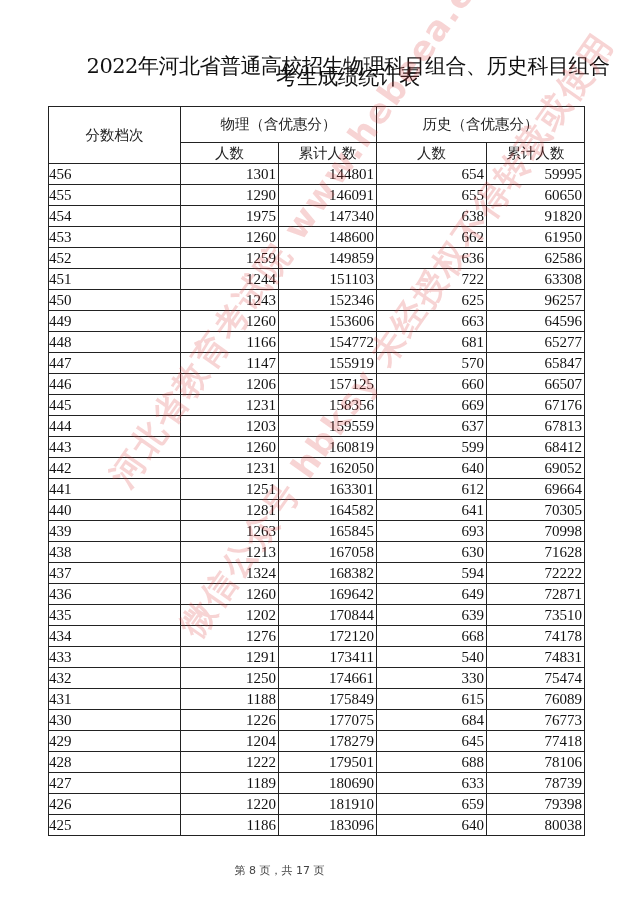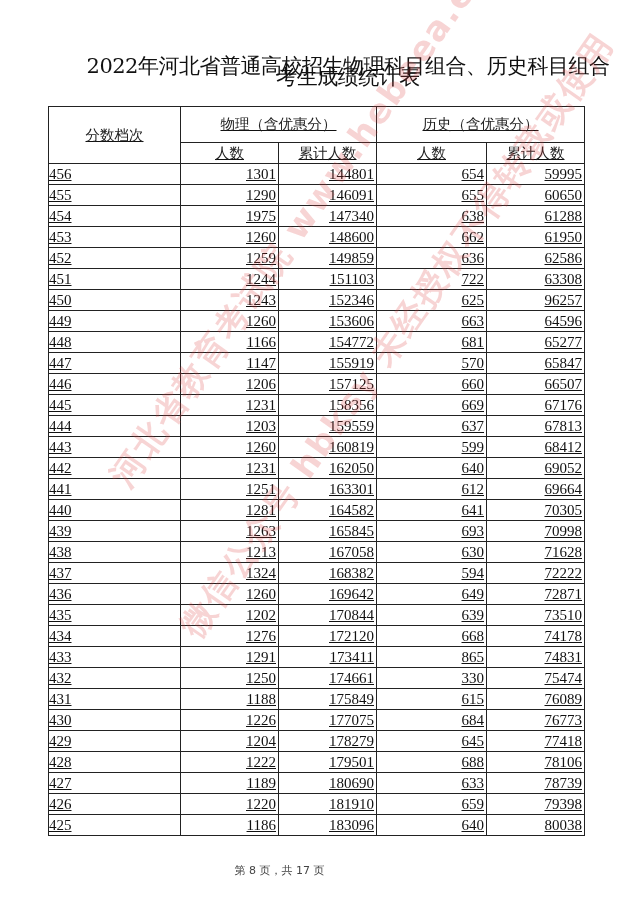--- a/index.html
+++ b/index.html
@@ -11,21 +11,20 @@
     position: absolute; left: 0; width: 640px; text-align: center;
     font-family: "DejaVu Serif", "Liberation Serif", serif;
     font-size: 21px; line-height: 26px; color: #111; letter-spacing: -0.5px; margin-left: 28px;
   }
   .title.l1 { top: 53px; }
   .title.l2 { top: 64px; }
   table {
     position: absolute; left: 48px; top: 106px;
     border-collapse: collapse; table-layout: fixed;
     width: 536px;
-    text-decoration: underline;
   }
   td, th {
     border: 1.5px solid #222; padding: 0; font-weight: normal;
     font-size: 15px; line-height: 19px; height: 20px; overflow: hidden; white-space: nowrap;
   }
   th { font-family: "DejaVu Sans", "Liberation Sans", sans-serif; font-size: 14.5px; color: #222; }
   th.group { height: 35px; }
   th.sub { height: 20px; }
   td.score { text-align: left; }
   td.num { text-align: right; padding-right: 2px; }
@@ -80,21 +79,21 @@
         <td class="num">1290</td>
         <td class="num">146091</td>
         <td class="num">655</td>
         <td class="num">60650</td>
       </tr>
       <tr>
         <td class="score">454</td>
         <td class="num">1975</td>
         <td class="num">147340</td>
         <td class="num">638</td>
-        <td class="num">61288</td>
+        <td class="num">91820</td>
       </tr>
       <tr>
         <td class="score">453</td>
         <td class="num">1260</td>
         <td class="num">148600</td>
         <td class="num">662</td>
         <td class="num">61950</td>
       </tr>
       <tr>
         <td class="score">452</td>
@@ -226,21 +225,21 @@
         <td class="score">434</td>
         <td class="num">1276</td>
         <td class="num">172120</td>
         <td class="num">668</td>
         <td class="num">74178</td>
       </tr>
       <tr>
         <td class="score">433</td>
         <td class="num">1291</td>
         <td class="num">173411</td>
-        <td class="num">865</td>
+        <td class="num">540</td>
         <td class="num">74831</td>
       </tr>
       <tr>
         <td class="score">432</td>
         <td class="num">1250</td>
         <td class="num">174661</td>
         <td class="num">330</td>
         <td class="num">75474</td>
       </tr>
       <tr>

